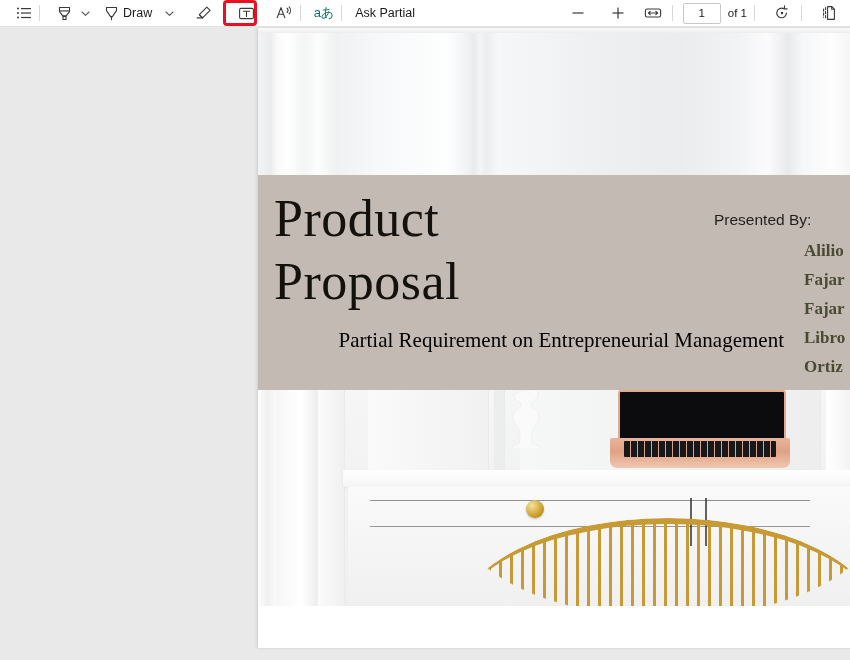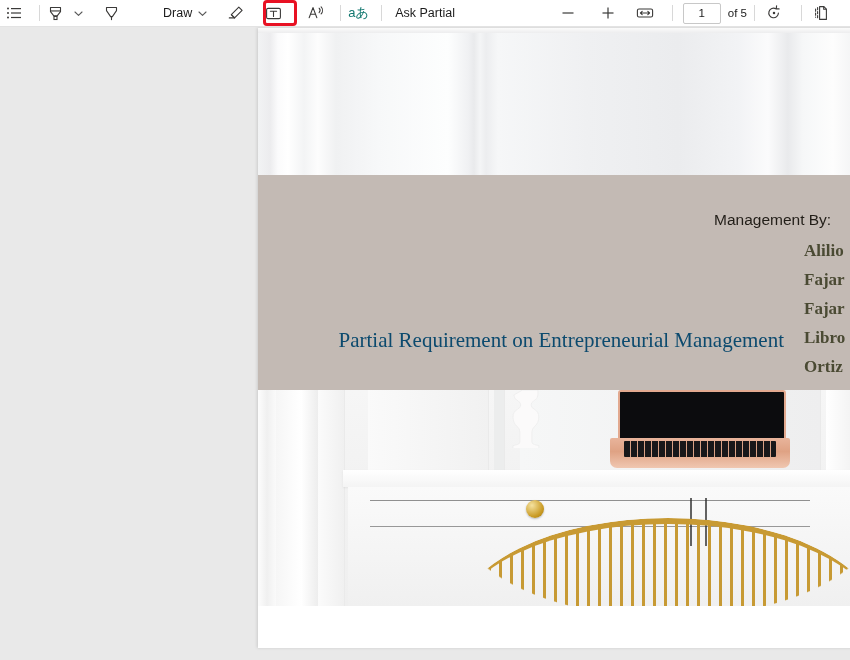--- a/index.html
+++ b/index.html
@@ -23,27 +23,26 @@
     height: 27px;
     background: #ffffff;
     border-bottom: 1px solid #e3e3e3;
     display: flex;
     align-items: center;
     box-sizing: border-box;
   }
   .tb-btn {
     display: flex;
     align-items: center;
-    justify-content: space-between;
+    justify-content: flex-end;
     height: 24px;
     border-radius: 4px;
     cursor: default;
     color: #3b3a39;
     flex: none;
-    gap: 40px;
   }
   .tb-icon {
     width: 26px;
   }
   .tb-chev {
     width: 18px;
     font-size: 9px;
     color: #5a5a5a;
   }
   .tb-sep {
@@ -159,21 +158,21 @@
   }
   #title-sub {
     position: absolute;
     left: 16px;
     top: 150px;
     width: 510px;
     text-align: right;
     font-family: "Liberation Serif", serif;
     font-size: 21px;
     line-height: 1.5;
-    color: #0c4a6e;
+    color: #000000;
   }
   #presented-label {
     position: absolute;
     left: 456px;
     top: 36px;
     font-family: "Liberation Sans", sans-serif;
     font-size: 15.5px;
     color: #221e18;
     white-space: nowrap;
   }
@@ -462,21 +461,21 @@
       </svg>
     </span>
   </div>
 
   <div style="width:10px"></div>
   <div class="tb-sep"></div>
   <div style="width:10px"></div>
 
   <input id="page-input" type="text" value="1" style="">
 
-  <span id="page-total">of 5</span>
+  <span id="page-total">of 1</span>
 
   <div class="tb-sep"></div>
   <div style="width:10px"></div>
 
   <div class="tb-btn tb-icon">
     <span>
       <svg width="18" height="18" viewBox="0 0 18 18">
         <path d="M13.4 9 a4.8 4.8 0 1 1 -2.6 -4.3" fill="none" stroke="#3b3a39" stroke-width="1.15" stroke-linecap="round"></path>
         <path d="M11.6 1.8 L11.2 4.9 L14.1 4.9" fill="none" stroke="#3b3a39" stroke-width="1.15" stroke-linecap="round" stroke-linejoin="round"></path>
         <circle cx="9" cy="9" r="1.25" fill="#3b3a39"></circle>
@@ -501,22 +500,24 @@
   <div style="width:12px"></div>
 </div>
 
 <div id="viewer">
 
   <div id="page">
 
     <div id="wall-top"></div>
 
     <div id="title-band">
+      <div id="title-main">Product
+Proposal</div>
       <div id="title-sub">Partial Requirement on Entrepreneurial Management</div>
-      <div id="presented-label">Management By:</div>
+      <div id="presented-label">Presented By:</div>
       <div id="presenters" style="white-space:pre-line;">Alilio
 Fajar
 Fajar
 Libro
 Ortiz</div>
     </div>
 
     <div id="desk-photo">
       <div class="wall-panel" style="left:0;top:0;width:18px;height:216px;"></div>
       <div class="wall-panel" style="left:18px;top:0;width:42px;height:216px;background:linear-gradient(to right,#f6f6f6,#ffffff 60%,#ededed);"></div>

